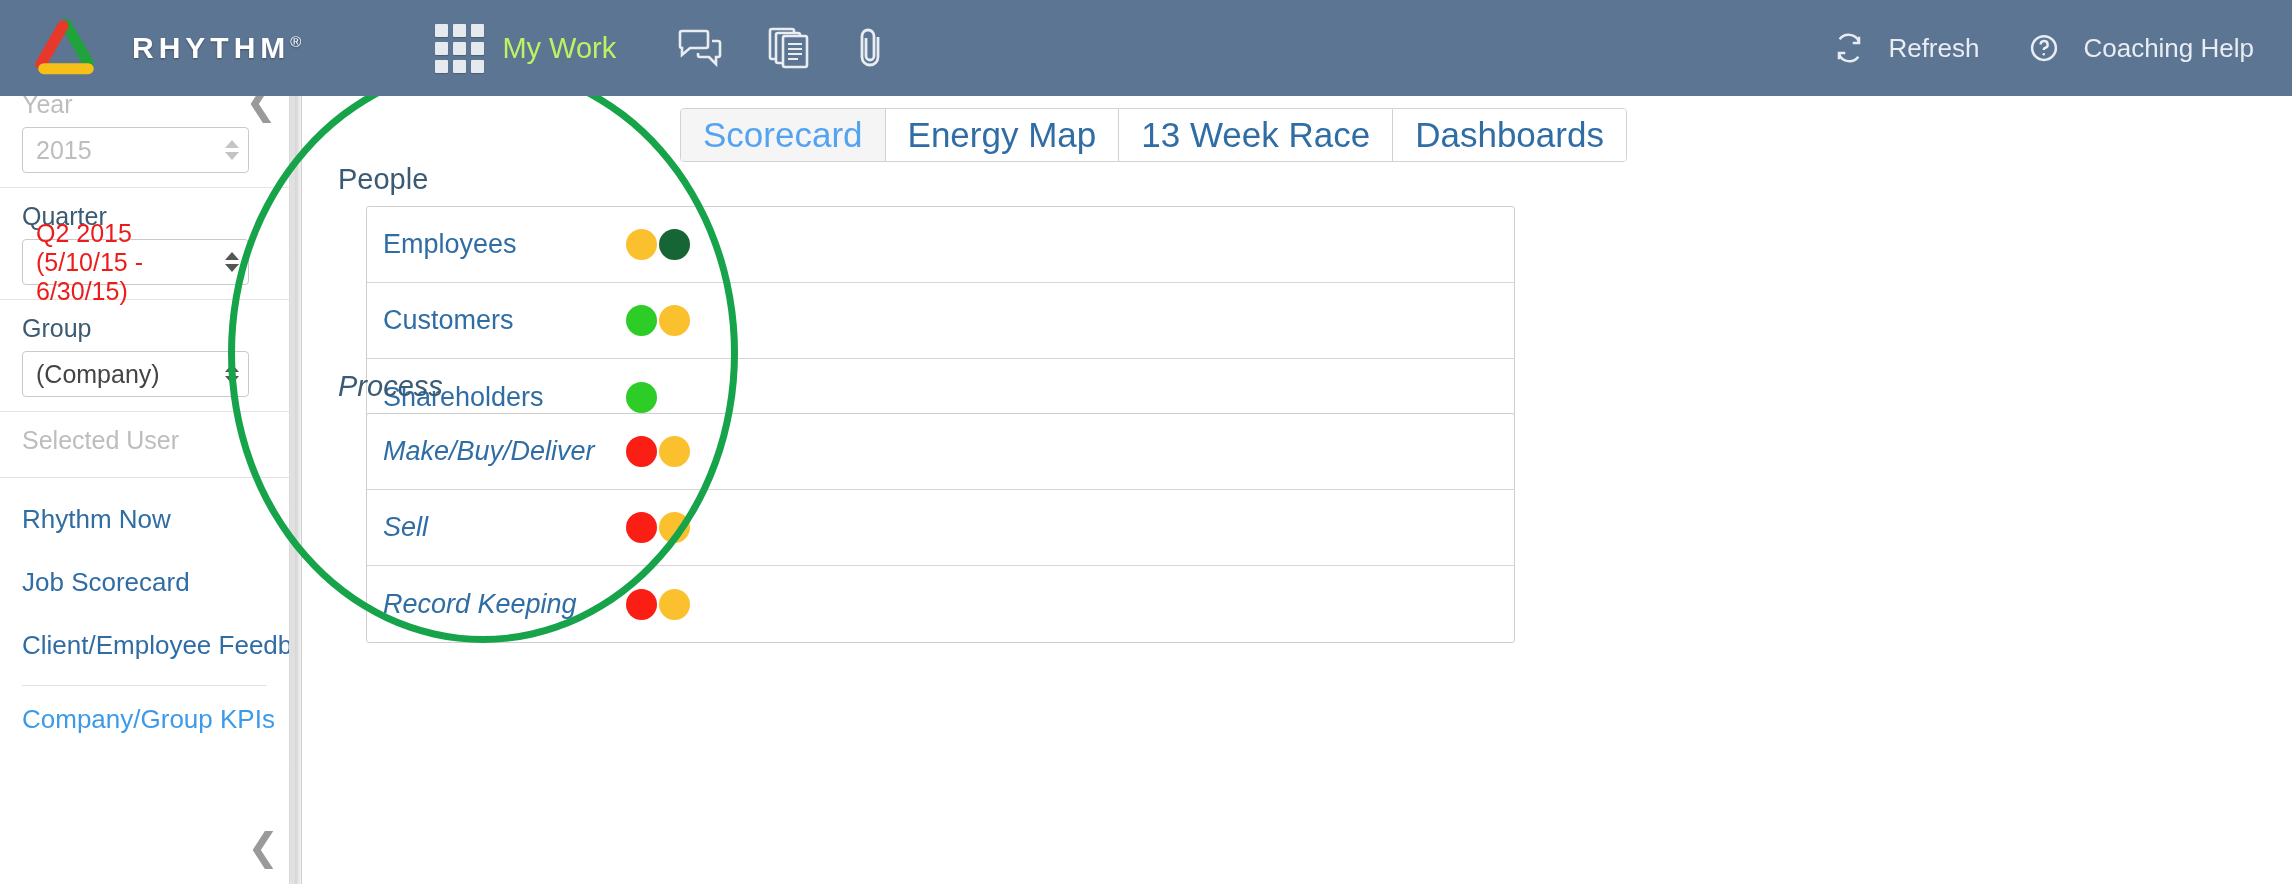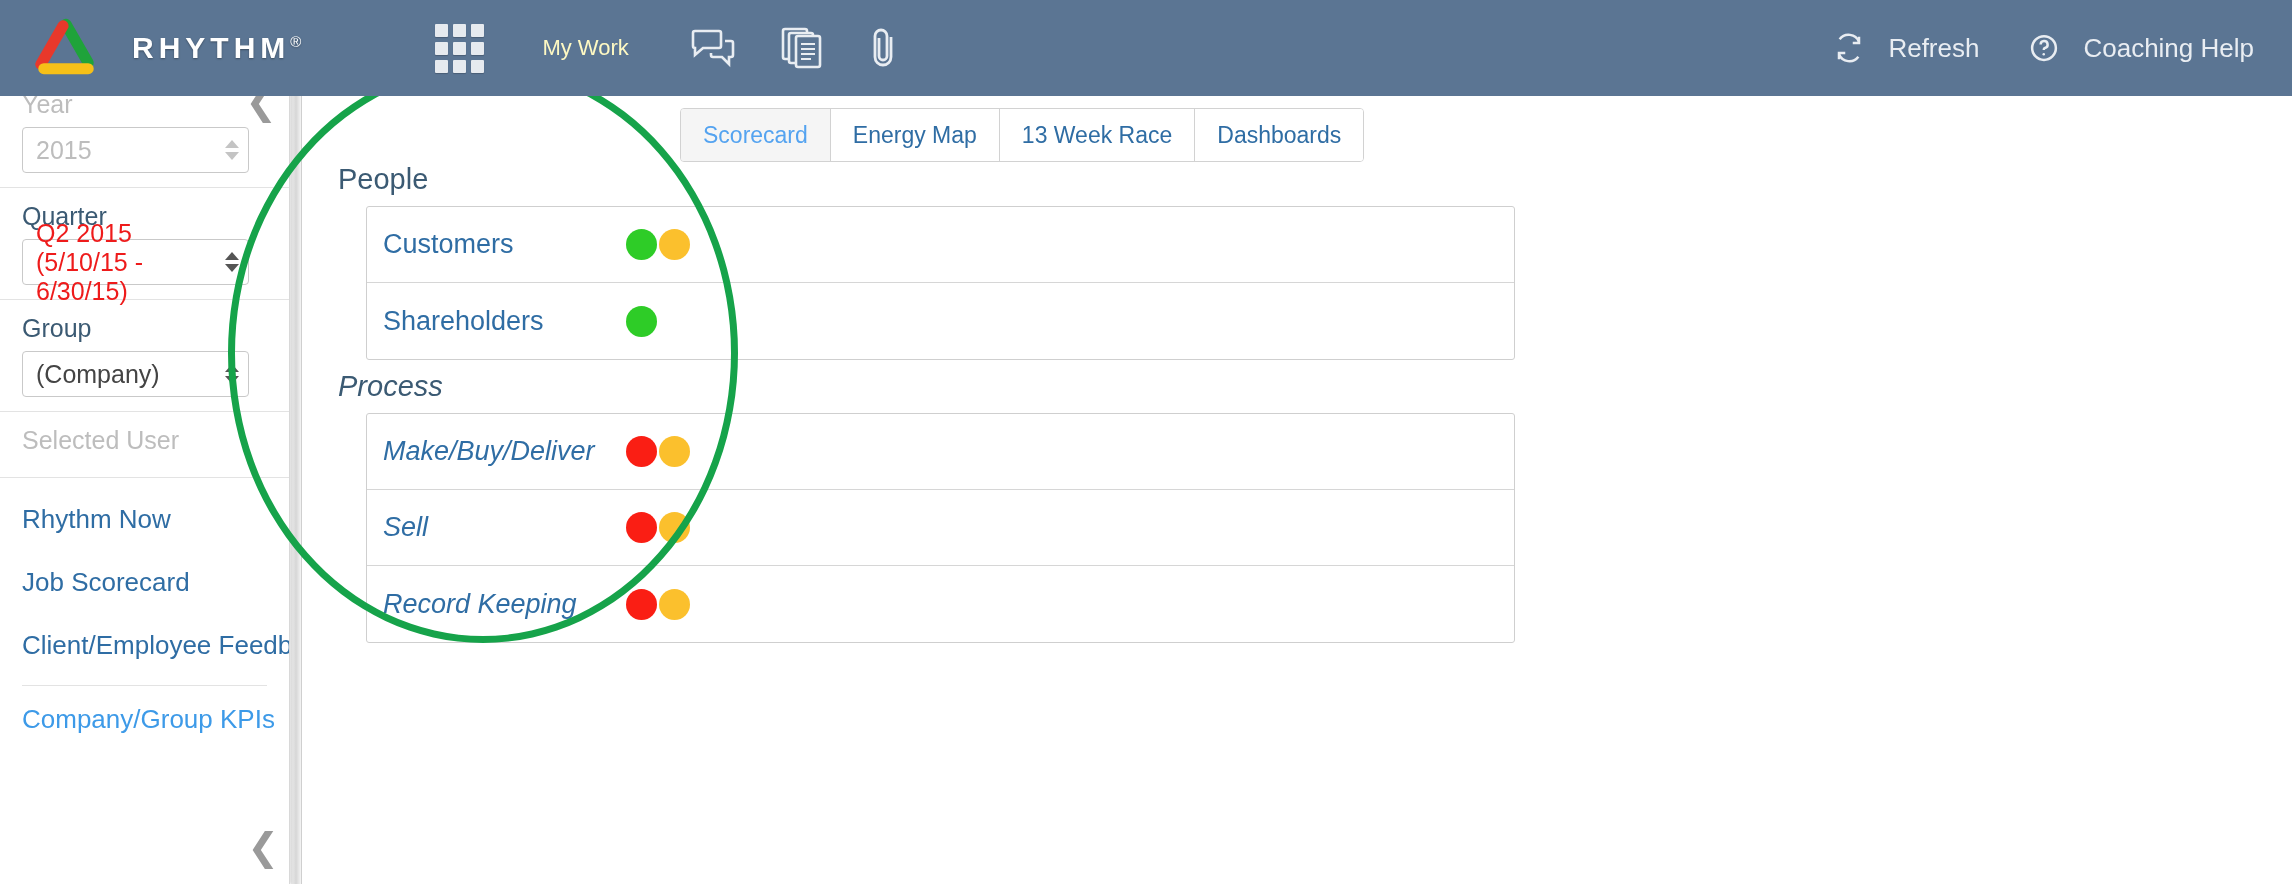--- a/index.html
+++ b/index.html
@@ -27,21 +27,21 @@
   .brand .reg{ font-size:15px; vertical-align:super; letter-spacing:0; font-weight:normal;}
   .nav-gap{ width:124px; }
   .grid-icon{
     display:grid; grid-template-columns:repeat(3,13px); grid-template-rows:repeat(3,13px);
     gap:5px;
   }
   .grid-icon i{ display:block; background:#e6eaef; border-radius:1px; box-shadow:0 1px 1px rgba(0,0,0,.2); }
   .mywork{
     display:flex; align-items:center; gap:18px; margin-left:10px; cursor:pointer;
   }
-  .mywork-label{ color:#fef9c3; font-size:22px;margin-left:40px; }
+  .mywork-label{ color:#bef264; font-size:29px; }
   .nav-icons{ display:flex; align-items:center; gap:44px; margin-left:62px; }
   .nav-icons svg{ display:block; }
   .nav-right{ margin-left:auto; display:flex; align-items:center; gap:50px; padding-right:38px; }
   .nav-right-item{ display:flex; align-items:center; gap:24px; color:#e9edf2; font-size:26px; cursor:pointer; white-space:nowrap;}
 
   
   .sidebar{
     position:absolute; left:0; top:76px; width:290px; height:808px;
     background:#ffffff;
     box-shadow: 1px 0 3px rgba(0,0,0,.18);
@@ -116,21 +116,21 @@
     z-index:11; pointer-events:none;
   }
 
   .tabbar{
     position:absolute; left:377px; top:32px;
     display:flex; border:1px solid #d2d2d2; border-radius:4px; overflow:hidden;
     background:#fff;
   }
   .tab{
     padding:0 22px; height:52px; display:flex; align-items:center;
-    font-size:23px; color:#2f6da4; background:#fff; cursor:pointer;
+    font-size:35px; color:#2f6da4; background:#fff; cursor:pointer;
     border-right:1px solid #d2d2d2; white-space:nowrap;
   }
   .tab:last-child{ border-right:none; }
   .tab.active{ background:#f5f5f5; color:#54a3f0; }
 
   .group-title{
     font-size:29px; color:#3b5a73; margin:3px 0 10px 18px;
   }
   .card{
     border:1px solid #cfcfcf; border-radius:3px; background:#fff;
@@ -301,20 +301,27 @@
     <div class="tab active">Scorecard</div>
     <div class="tab">Energy Map</div>
     <div class="tab">13 Week Race</div>
     <div class="tab">Dashboards</div>
   </div>
 
   <div class="sec-people">
     <div class="group-title">People</div>
     <div class="card">
 
+      <div class="row">
+        <span class="row-label">Employees</span>
+        <span class="dots">
+          <span class="dot" style="background:#fbc02d"></span>
+          <span class="dot" style="background:#166534"></span>
+        </span>
+      </div>
 
       <div class="row">
         <span class="row-label">Customers</span>
         <span class="dots">
           <span class="dot" style="background:#2ecc27"></span>
           <span class="dot" style="background:#fbc02d"></span>
         </span>
       </div>
 
       <div class="row">

